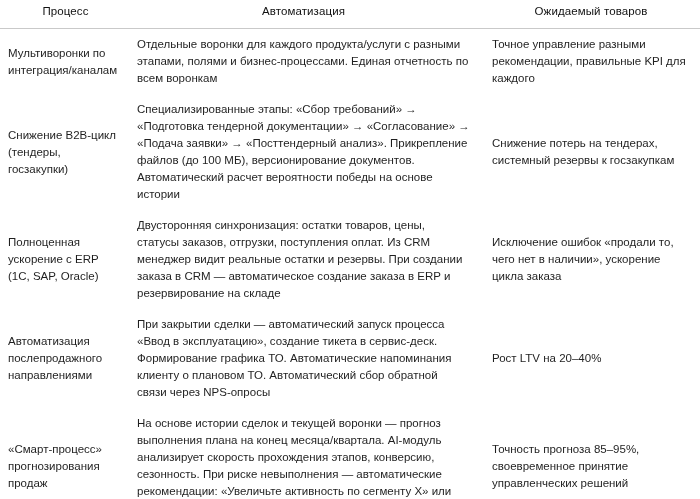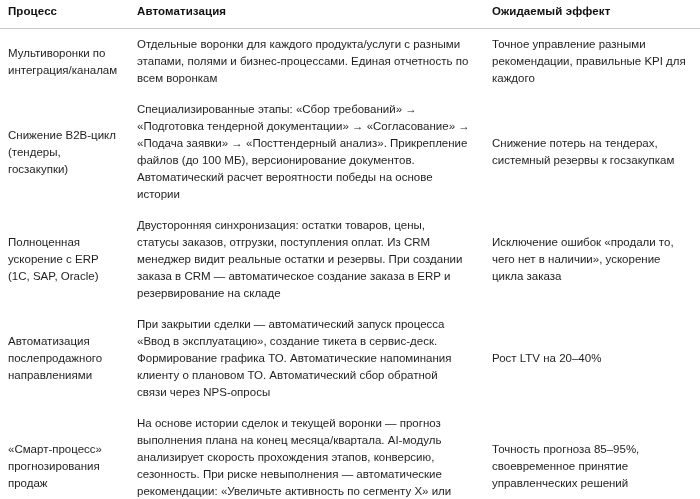--- a/index.html
+++ b/index.html
@@ -16,23 +16,23 @@
   }
   table.process-table {
     width: 700px;
     border-collapse: collapse;
     table-layout: fixed;
   }
   col.c-process   { width: 137px; }
   col.c-automation{ width: 355px; }
   col.c-effect    { width: 208px; }
   th {
-    text-align: left;
+    text-align: center;
     font-size: 11.5px;
-    font-weight: 700;
+    font-weight: 400;
     color: #111111;
     padding: 5px 0 11px 0;
     border-bottom: 1px solid #c9c9c9;
     letter-spacing: 0.1px;
   }
   td {
     text-align: left;
     vertical-align: middle;
     font-size: 11.5px;
     line-height: 17px;
@@ -50,21 +50,21 @@
 <table class="process-table">
   <colgroup>
     <col class="c-process">
     <col class="c-automation">
     <col class="c-effect">
   </colgroup>
   <thead>
     <tr>
       <th>Процесс</th>
       <th>Автоматизация</th>
-      <th>Ожидаемый эффект</th>
+      <th>Ожидаемый товаров</th>
     </tr>
   </thead>
   <tbody>
     <tr>
       <td>Мультиворонки по интеграция/каналам</td>
       <td>Отдельные воронки для каждого продукта/услуги с разными этапами, полями и бизнес-процессами. Единая отчетность по всем воронкам</td>
       <td>Точное управление разными рекомендации, правильные KPI для каждого</td>
     </tr>
     <tr>
       <td>Снижение B2B-цикл (тендеры, госзакупки)</td>

